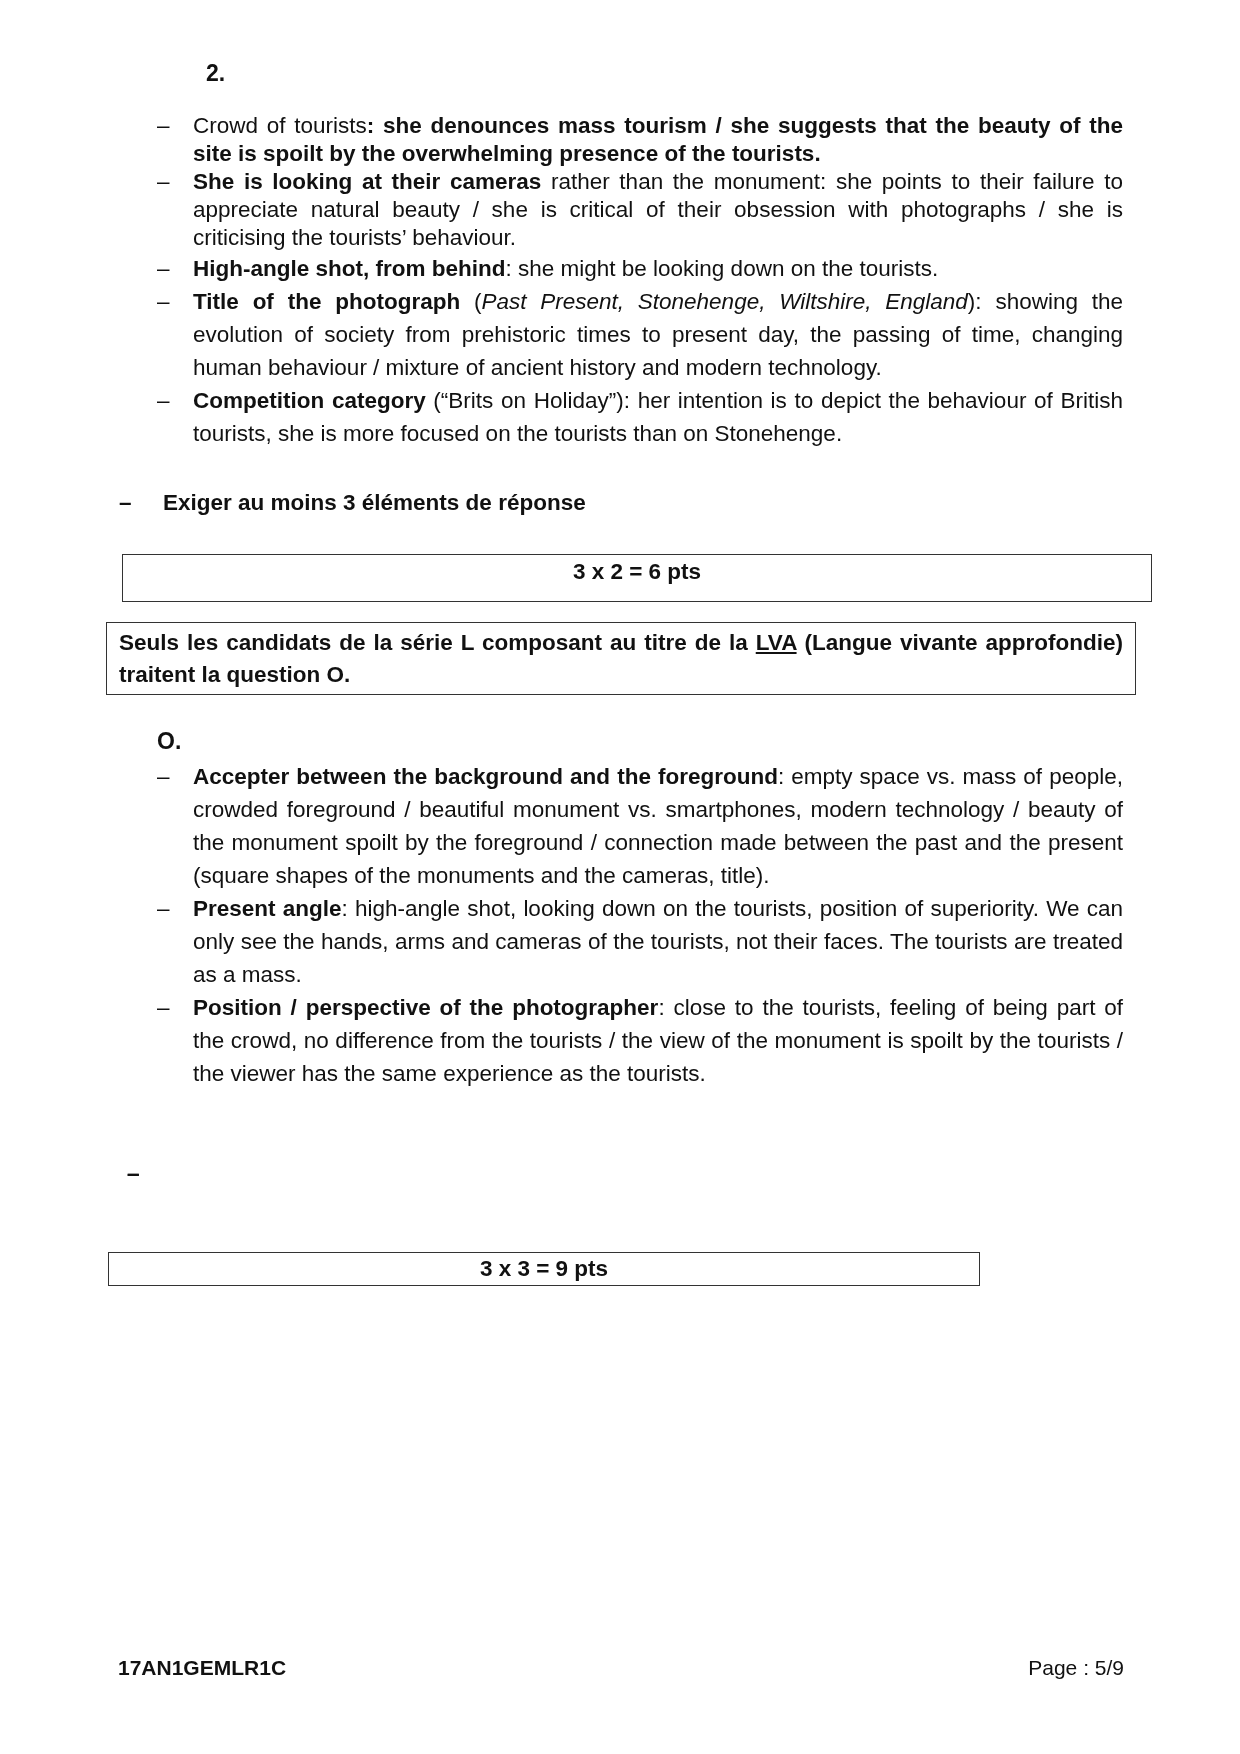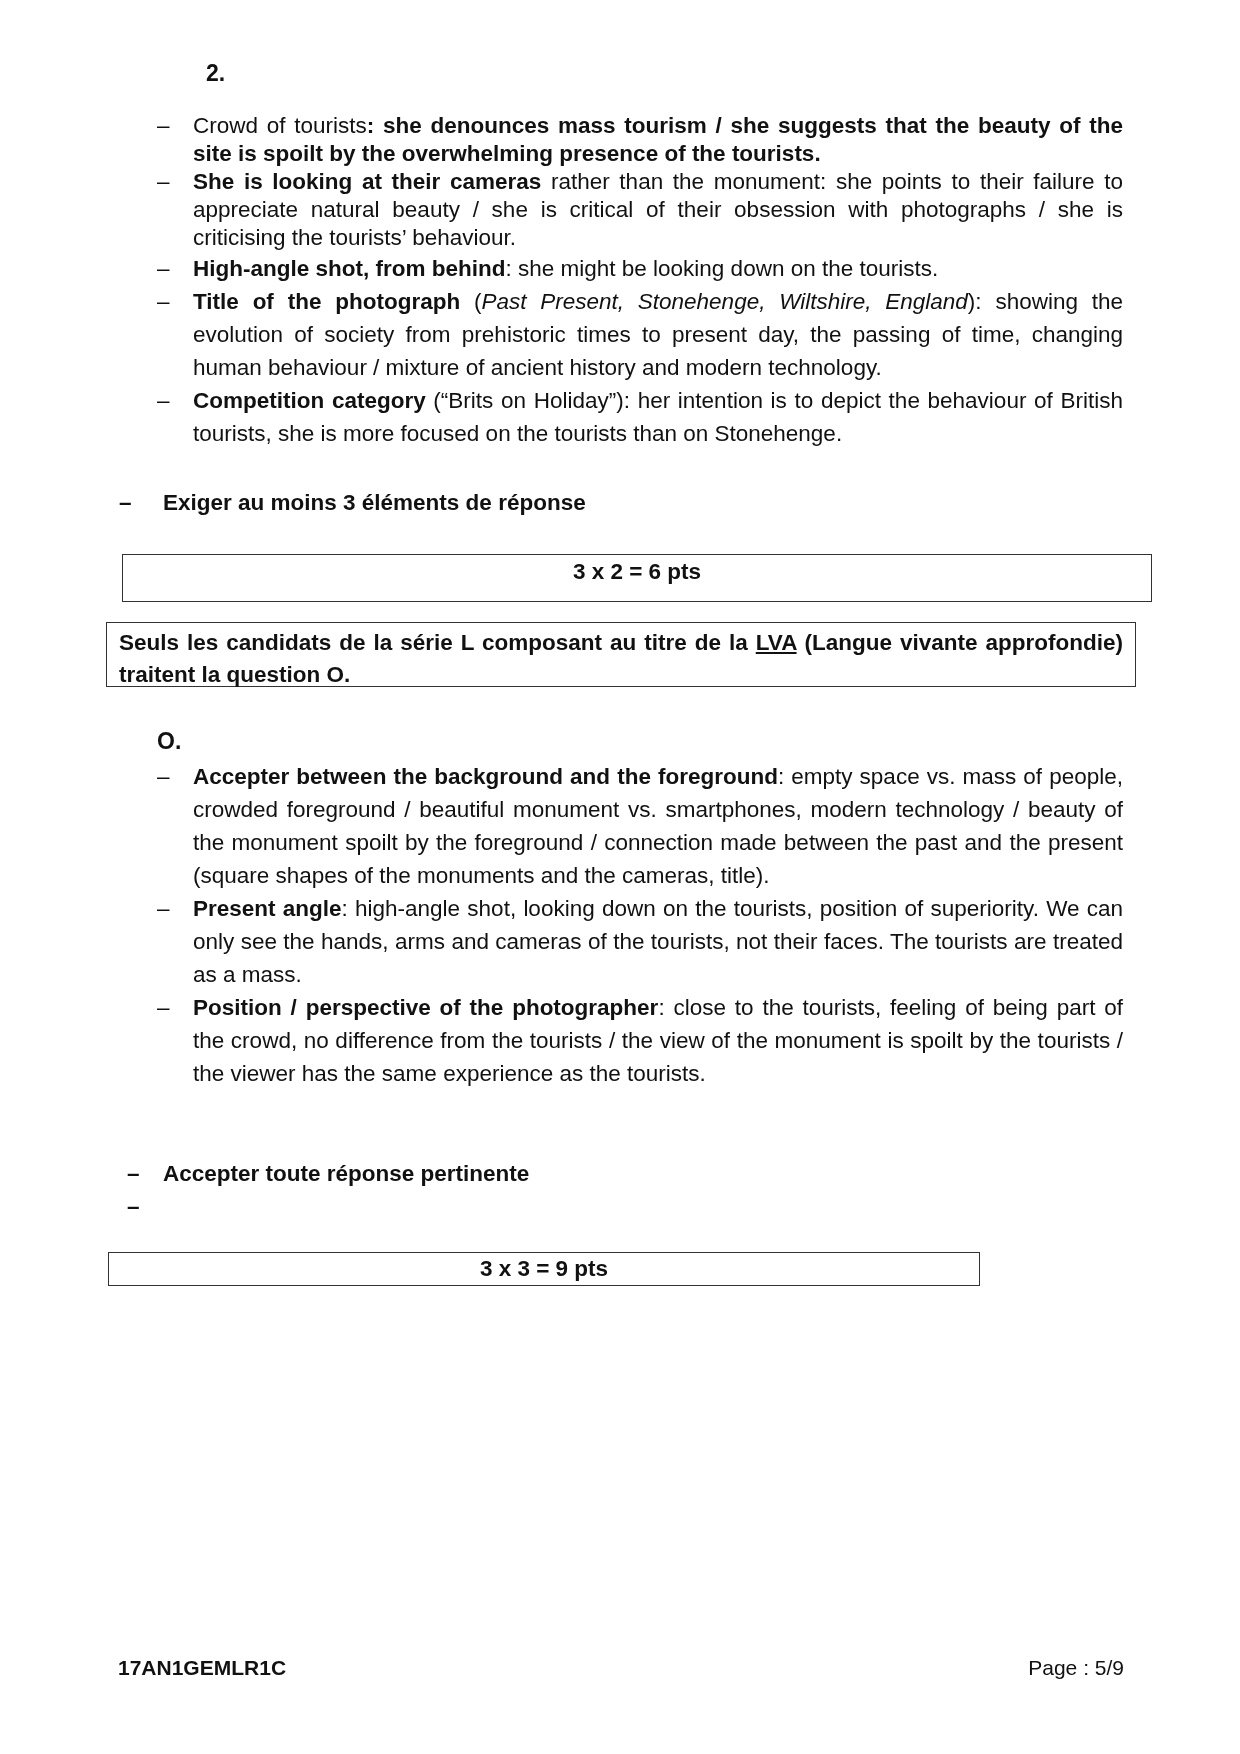--- a/index.html
+++ b/index.html
@@ -59,21 +59,21 @@
   <li>
     <span class="dash" style="left:-44px;">–</span>
     <span>Exiger au moins 3 éléments de réponse</span>
   </li>
 </ul>
 
 <div class="box center" style="left:106px; top:554px; width:1030px; height:48px; line-height:33px;margin-left:16px;">
   <span>3 x 2 = 6 pts</span>
 </div>
 
-<div class="box" style="left:106px; top:622px; width:1030px; height:65px; padding:4px 12px 0 12px; line-height:32px; text-align:justify;">
+<div class="box" style="left:106px; top:622px; width:1030px; height:73px; padding:4px 12px 0 12px; line-height:32px; text-align:justify;">
   <span>Seuls les candidats de la série L composant au titre de la </span><span class="u">LVA</span><span> (Langue vivante approfondie) traitent la question O.</span>
 </div>
 
 <div class="abs qnum" style="left:157px; top:728px;">O.</div>
 
 <ul class="list" style="left:193px; top:760px; width:930px;">
   <li class="lh-b">
     <span class="dash">–</span>
     <span class="b">Accepter between the background and the foreground</span><span>: empty space vs. mass of people, crowded foreground / beautiful monument vs. smartphones, modern technology / beauty of the monument spoilt by the foreground / connection made between the past and the present (square shapes of the monuments and the cameras, title).</span>
   </li>
@@ -83,21 +83,20 @@
   </li>
   <li class="lh-b">
     <span class="dash">–</span>
     <span class="b">Position / perspective of the photographer</span><span>:  close to the tourists, feeling of being part of the crowd, no difference from the tourists / the view of the monument is spoilt by the tourists / the viewer has the same experience as the tourists.</span>
   </li>
 </ul>
 
 <ul class="notes" style="left:163px; top:1157px;">
   <li>
     <span class="dash" style="left:-36px;">–</span>
-    <span>Accepter toute réponse pertinente</span>
   </li>
   <li>
     <span class="dash" style="left:-36px;">–</span>
   </li>
 </ul>
 
 <div class="box center" style="left:108px; top:1252px; width:872px; height:34px; line-height:32px;">
   <span>3 x 3 = 9 pts</span>
 </div>
 

